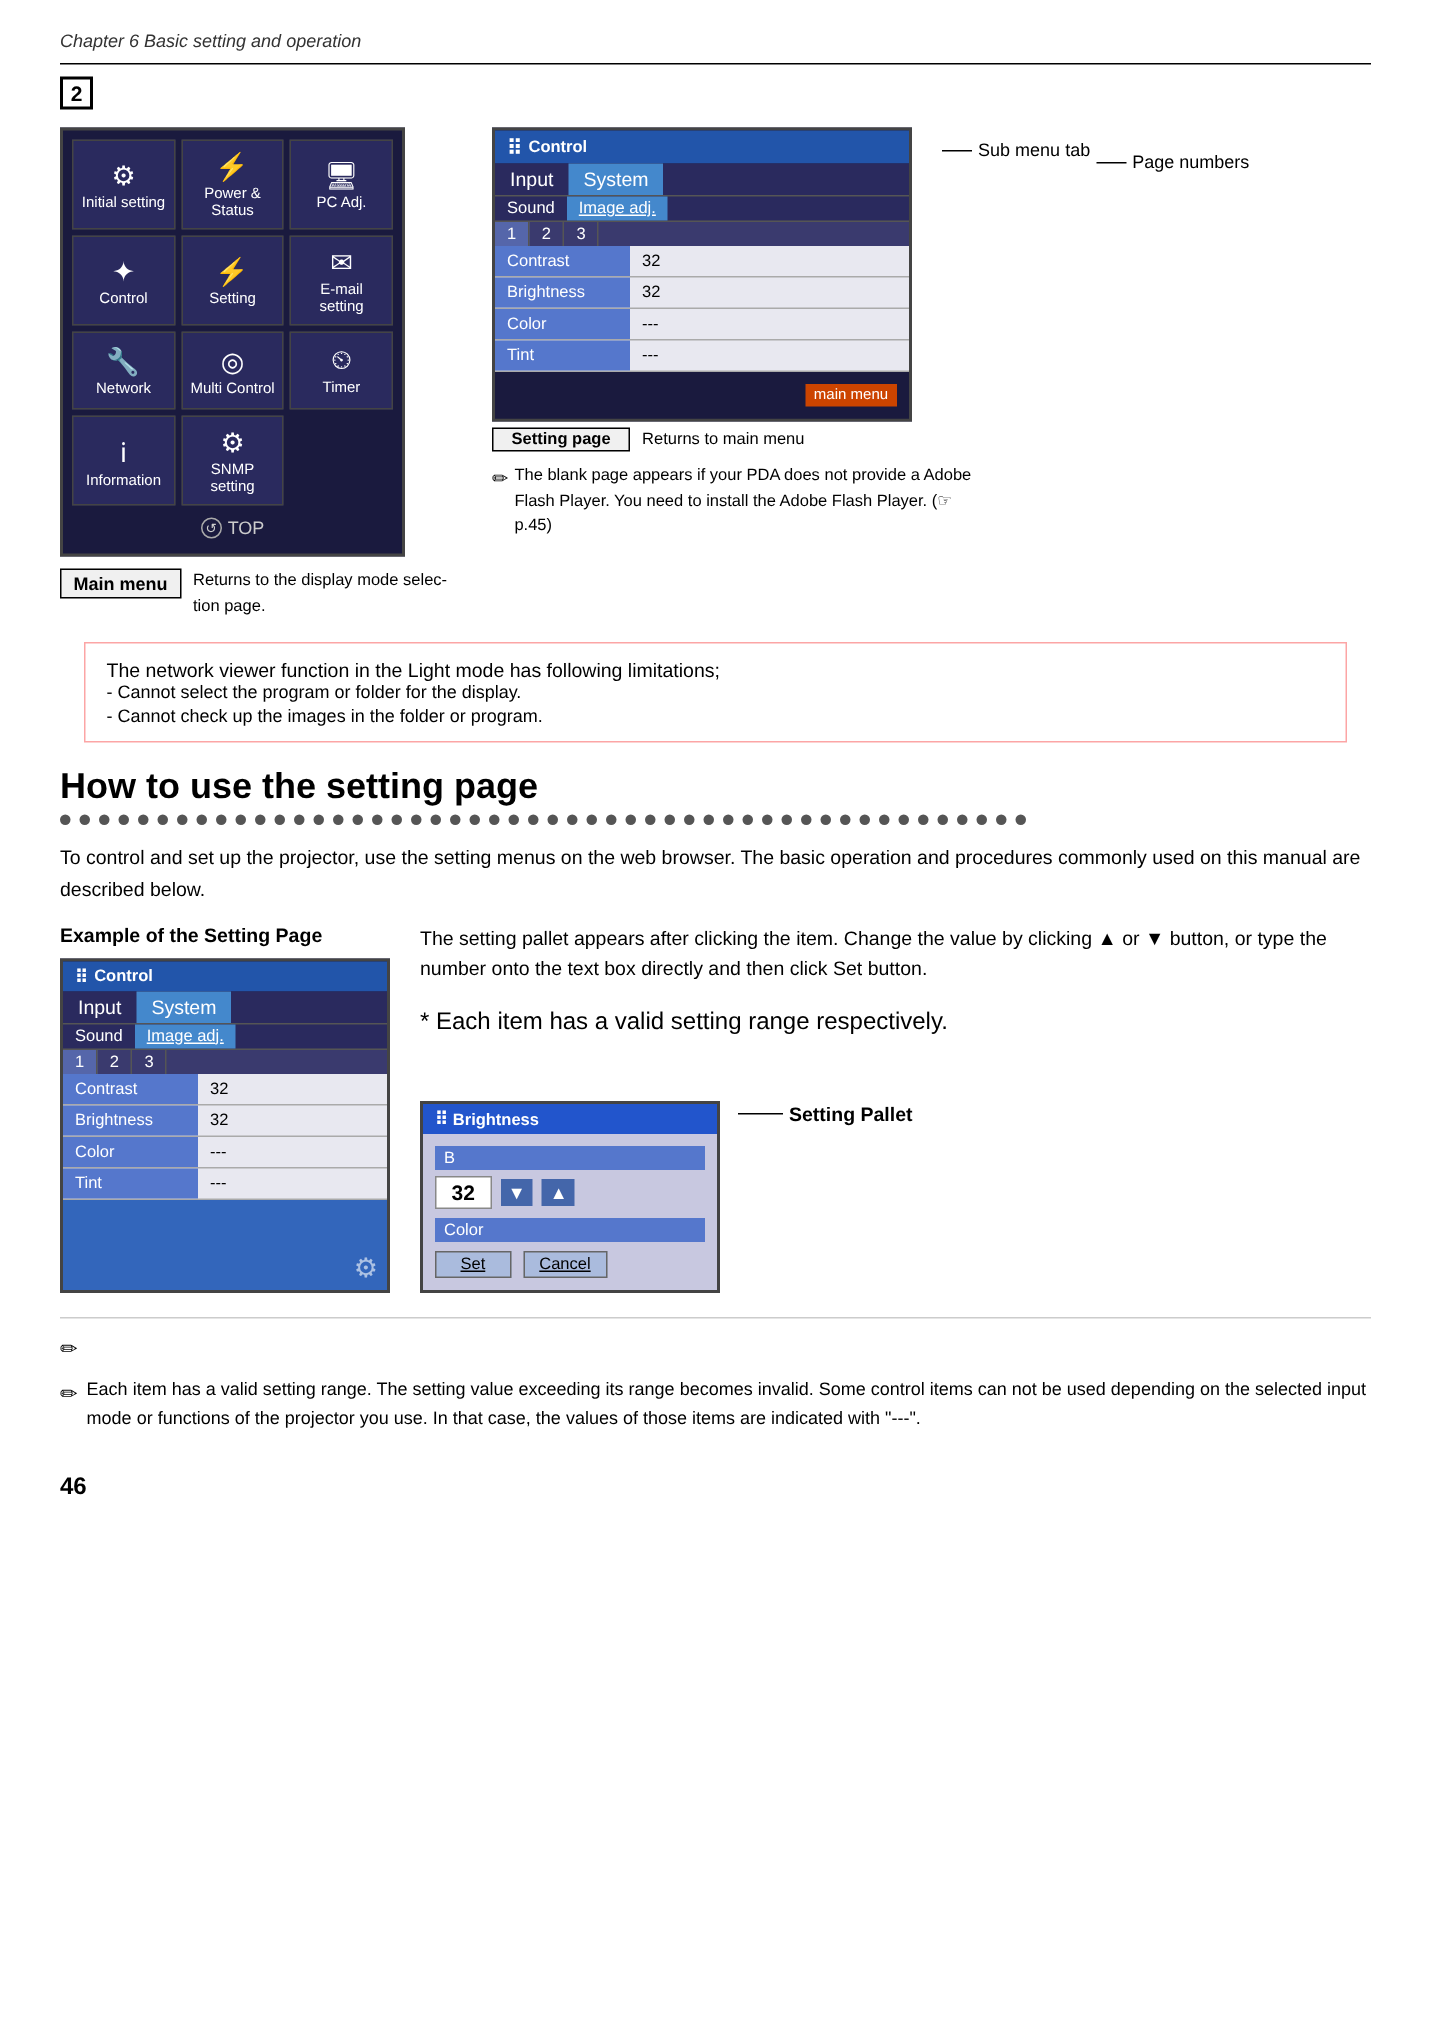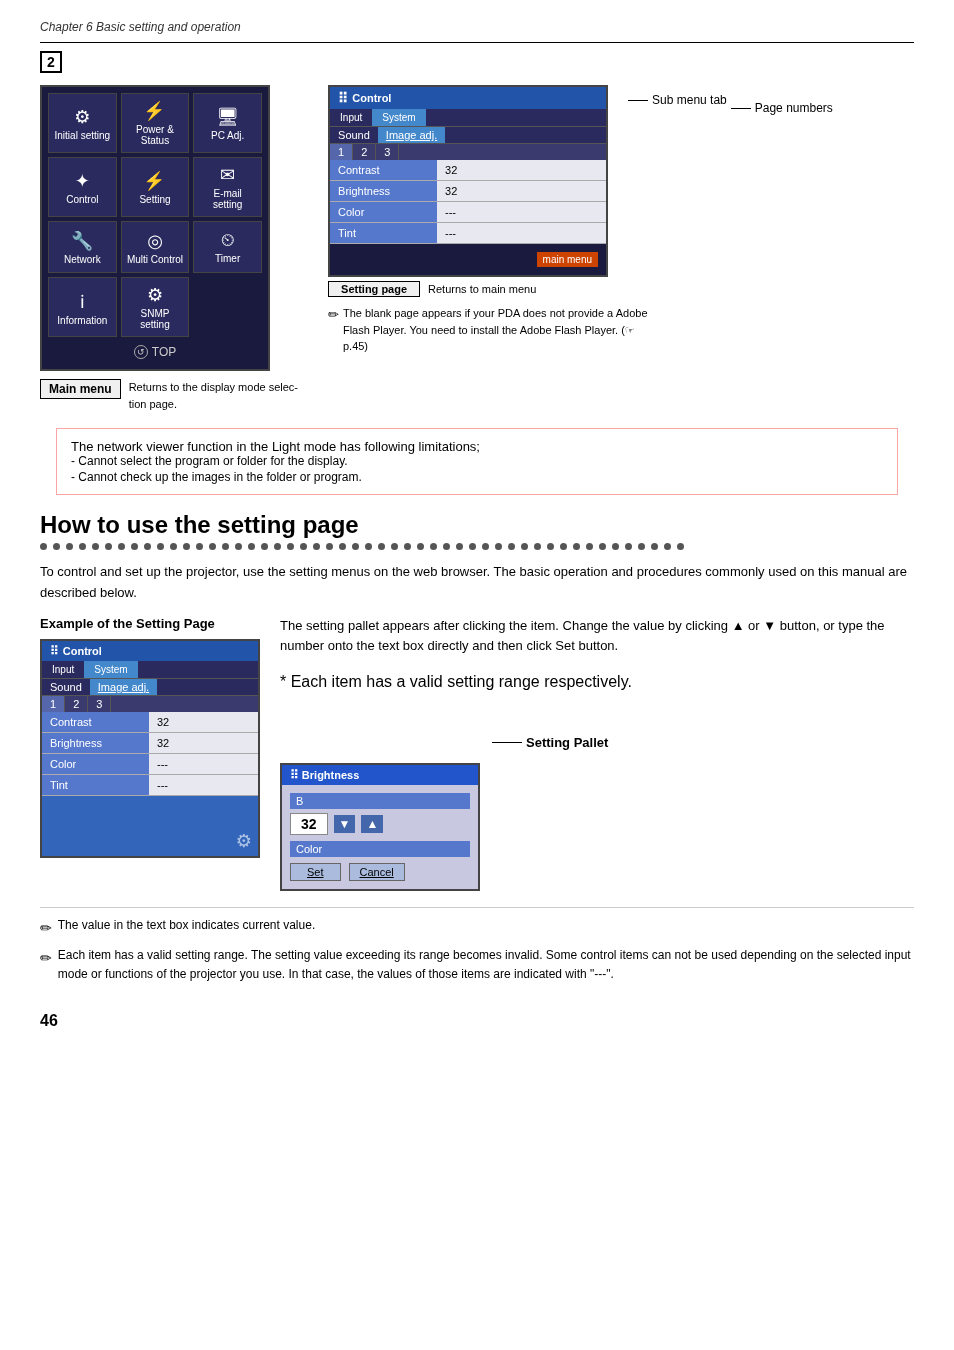--- a/index.html
+++ b/index.html
@@ -87,21 +87,21 @@
       align-items: center;
       gap: 4px;
       font-size: 11px;
     }
     .control-tabs {
       display: flex;
       background: #2a2a5e;
     }
     .control-tab {
       padding: 3px 10px;
-      font-size: 10px;
+      font-size: 13px;
       cursor: pointer;
     }
     .control-tab.active {
       background: #4488cc;
     }
     .control-sub-tabs {
       display: flex;
       background: #2a2a5e;
       border-top: 1px solid #555;
     }
@@ -131,21 +131,21 @@
       color: #000;
     }
     .control-row {
       display: flex;
       border-bottom: 1px solid #aaa;
     }
     .control-row-label {
       background: #5577cc;
       color: #fff;
       padding: 3px 8px;
-      width: 107px;
+      width: 90px;
       font-size: 11px;
       min-height: 20px;
       display: flex;
       align-items: center;
     }
     .control-row-value {
       padding: 3px 8px;
       font-size: 11px;
       flex: 1;
       display: flex;
@@ -194,21 +194,21 @@
       font-size: 13px;
       margin-bottom: 8px;
     }
     .setting-pallet {
       border: 2px solid #444;
       background: #2244aa;
       width: 200px;
       color: #fff;
       font-size: 11px;
       align-self: flex-start;
-      margin-top: 48px;
+      margin-top: 19px;
     }
     .setting-pallet-header {
       background: #2255cc;
       padding: 3px 8px;
       font-weight: bold;
     }
     .setting-pallet-body {
       background: #c8c8e0;
       color: #000;
       padding: 8px;
@@ -606,21 +606,20 @@
         </div>
       </div>
     </div>
   </div>
 </div>
 
 <hr class="bottom-rule">
 
 <div class="footnote">
   <span class="footnote-icon">✏</span>
-  <span>The value in the text box indicates current value.</span>
 </div>
 <div class="footnote">
   <span class="footnote-icon">✏</span>
   <span>Each item has a valid setting range. The setting value exceeding its range becomes invalid. Some control items can not be used depending on the selected input mode or functions of the projector you use. In that case, the values of those items are indicated with "---".</span>
 </div>
 
 <div style="display:flex; align-items:flex-end; margin-top:20px;">
   <span class="page-number">46</span>
 </div>
 

